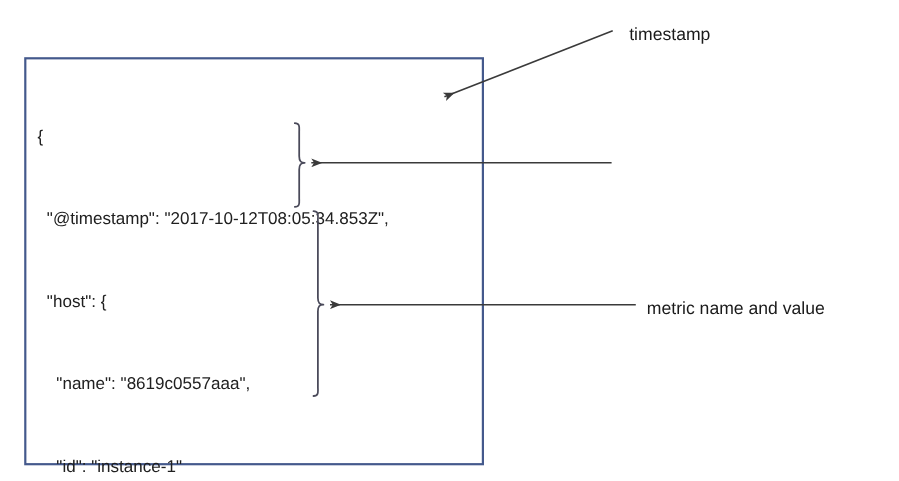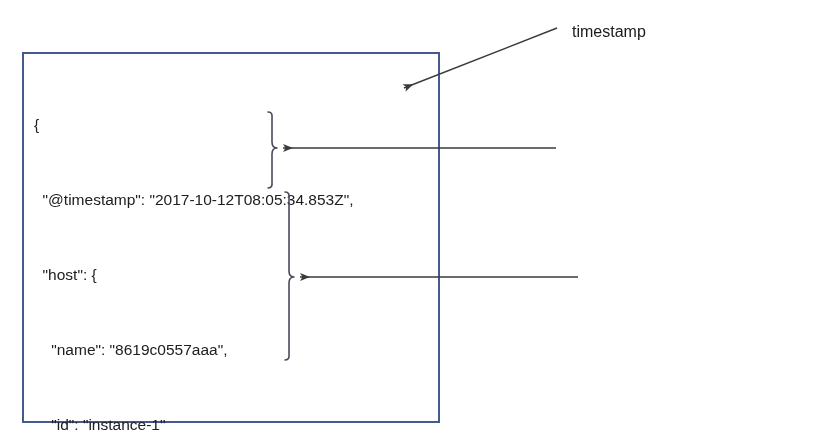--- a/index.html
+++ b/index.html
@@ -126,14 +126,15 @@
     <line x1="557" y1="28" x2="404" y2="88" stroke="#3a3a3a" stroke-width="1.4" marker-end="url(#arrowhead)"></line>
 
     <line x1="556" y1="148" x2="283" y2="148" stroke="#3a3a3a" stroke-width="1.4" marker-end="url(#arrowhead)"></line>
 
     <line x1="578" y1="277" x2="300" y2="277" stroke="#3a3a3a" stroke-width="1.4" marker-end="url(#arrowhead)"></line>
   </svg>
 
   <div class="annot-label lbl-timestamp">timestamp</div>
 
 
+  <div class="annot-label lbl-metric">metric name and value</div>
 
 </div>
 
 </body></html>

